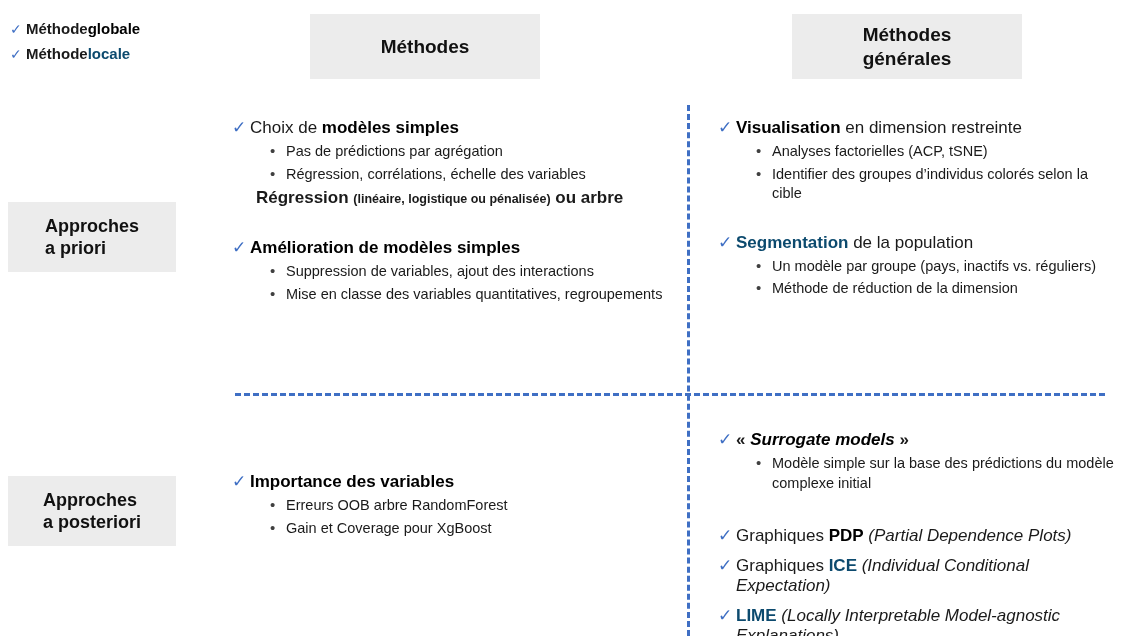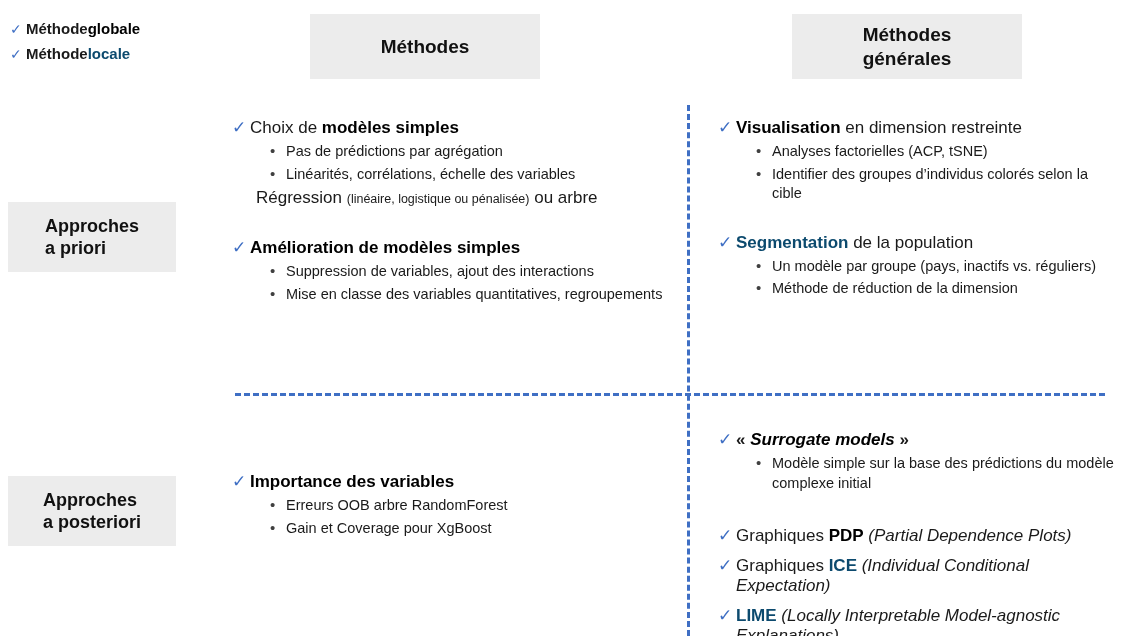--- a/index.html
+++ b/index.html
@@ -93,21 +93,21 @@
   .lvl2 .txt{flex:1;line-height:1.35;}
   .freeline{
     font-size:14.5px;
     margin-left:18px;
     margin-bottom:2px;
     line-height:1.35;
   }
   .blockgap{height:26px;}
   .smallnote{font-size:12.5px;}
   .bignote{font-size:17px;}
-  .regline{margin-left:24px;margin-top:0;}
+  .regline{margin-left:24px;margin-top:0;font-weight:bold;}
   .contline{margin-left:18px;font-size:17px;margin-bottom:2px;}
   .paren{font-size:17px;font-style:italic;text-align:right;}
 </style>
 </head>
 <body>
 
 <div class="slide">
 
   <div class="abs" id="legend">
     <div class="legend-row">
@@ -158,21 +158,21 @@
         <span>Choix de </span><span class="yellow bold">modèles simples</span>
       </span>
     </div>
 
     <div class="lvl2">
       <span class="dot">•</span>
       <span class="txt">Pas de prédictions par agrégation</span>
     </div>
     <div class="lvl2">
       <span class="dot">•</span>
-      <span class="txt">Linéarités, corrélations, échelle des variables</span>
+      <span class="txt">Régression, corrélations, échelle des variables</span>
     </div>
 
     <div class="freeline regline">
       <span class="bignote">Régression </span><span class="smallnote">(linéaire, logistique ou pénalisée)</span><span class="bignote"> ou arbre</span>
     </div>
 
     <div class="blockgap"></div>
 
     <div class="lvl1">
       <span class="check">✓</span>

